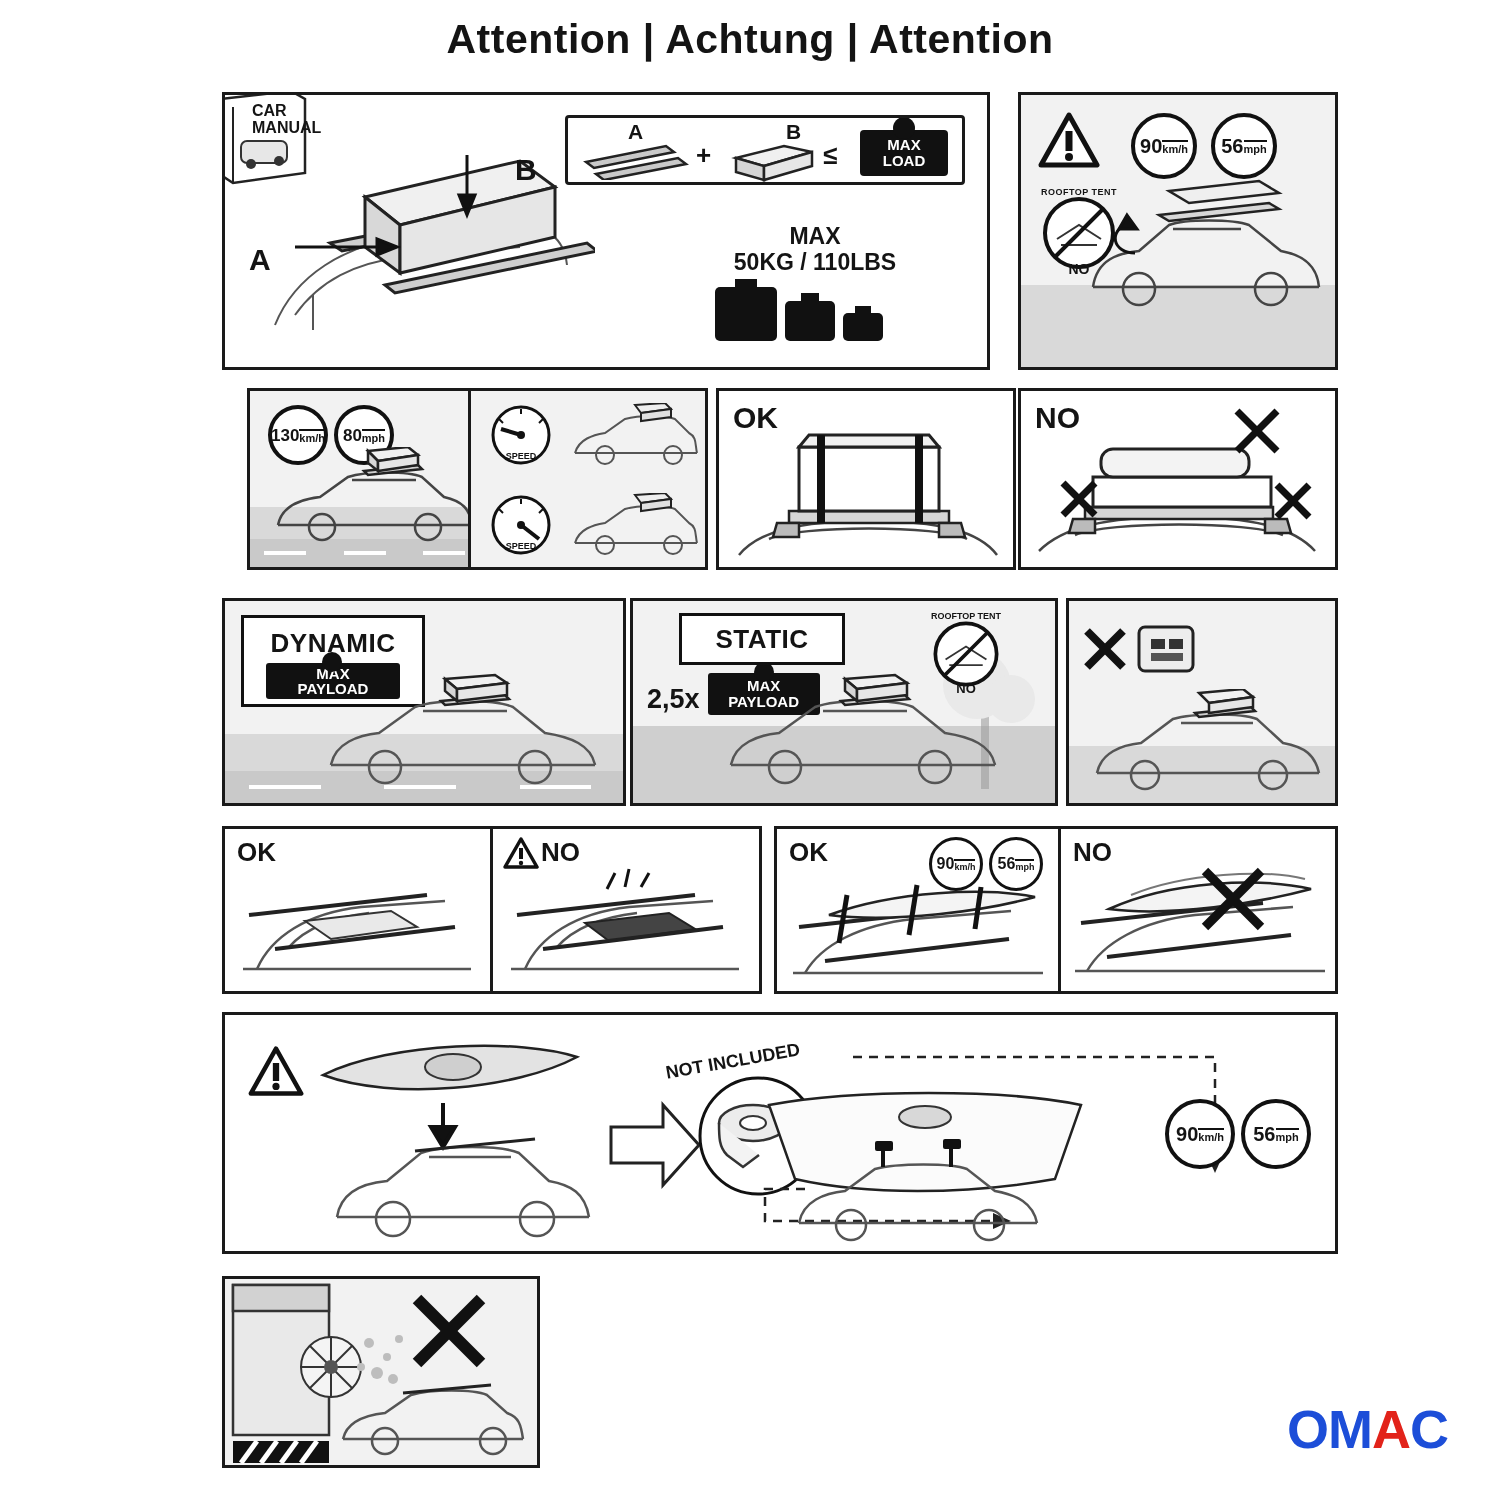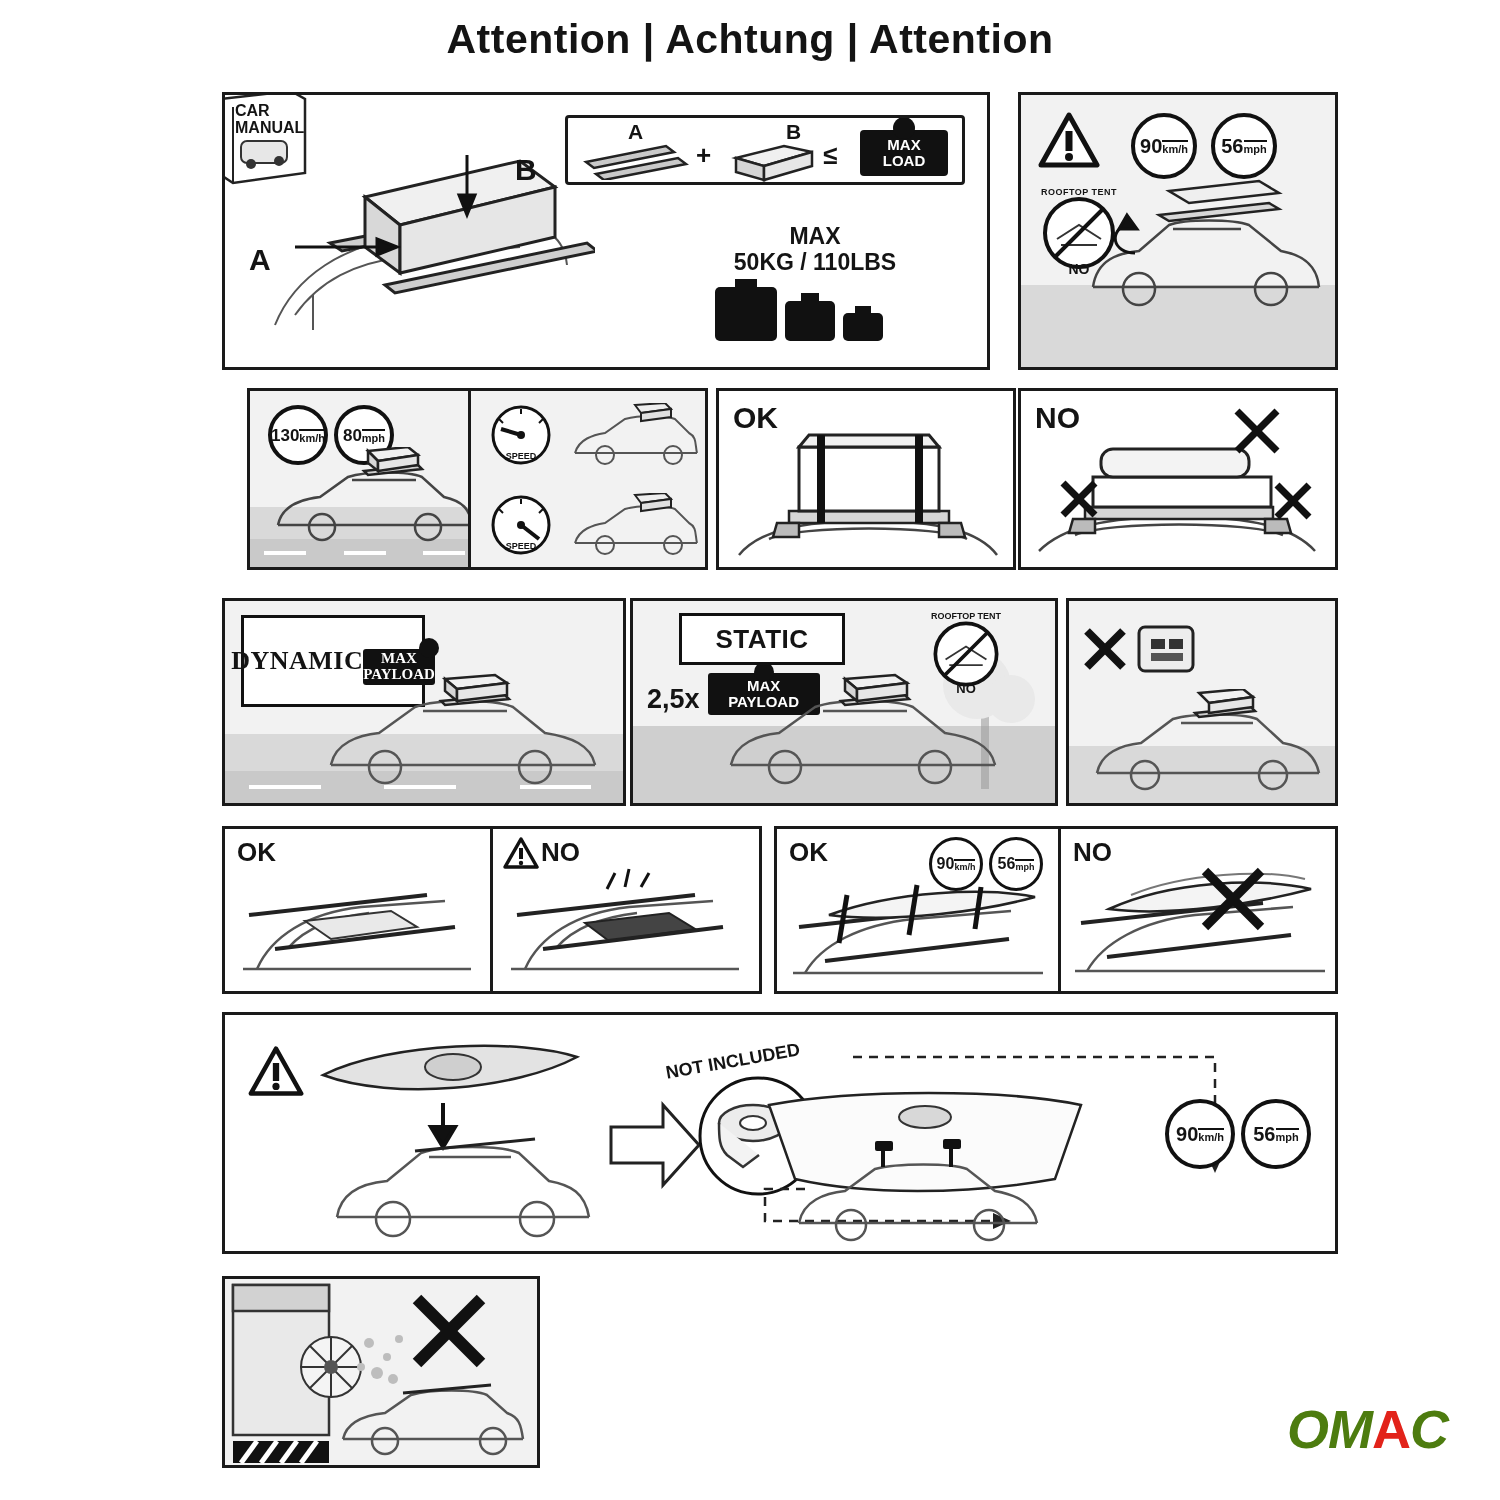--- a/index.html
+++ b/index.html
@@ -62,21 +62,21 @@
   .whitebox{
     position:absolute;background:#fff;border:3px solid #111;font-weight:bold;text-align:center;
     display:flex;align-items:center;justify-content:center;line-height:1.1;
   }
 
   .omac{
     position:absolute;right:52px;bottom:40px;
     font-size:54px;font-weight:bold;letter-spacing:-1px;
   }
   .omac .red{color:#e2231a;}
-  .omac .blk{color:#4d7c0f;font-style:italic;}
+  .omac .blk{color:#1d4ed8;}
 
   svg{display:block;}
 </style>
 </head>
 <body>
 
 <div class="page">
 
   <div class="title">Attention | Achtung | Attention</div>
 
@@ -114,21 +114,21 @@
       <div class="lbl" style="left:290px;top:58px;font-size:30px;">B</div>
       <div class="lbl" style="left:24px;top:148px;font-size:30px;">A</div>
 
       <svg width="100" height="110" viewBox="0 0 100 110" style="position:absolute;left:-12px;top:-8px;">
         <polygon points="8,12 78,4 92,12 92,86 20,96 8,88" fill="#fff" stroke="#222" stroke-width="2.5"></polygon>
         <line x1="20" y1="96" x2="20" y2="20" stroke="#222" stroke-width="2"></line>
         <rect x="28" y="54" width="46" height="22" rx="6" fill="#e7e7e7" stroke="#333" stroke-width="2"></rect>
         <circle cx="38" cy="77" r="5" fill="#333"></circle>
           <circle cx="66" cy="74" r="5" fill="#333"></circle>
       </svg>
-      <div style="position:absolute;left:10px;top:8px;font-size:16px;font-weight:bold;line-height:1.05;">
+      <div style="position:absolute;left:27px;top:8px;font-size:16px;font-weight:bold;line-height:1.05;">
         <span>CAR</span><br>
         <span>MANUAL</span>
       </div>
 
       <div class="panel" style="left:340px;top:20px;width:400px;height:70px;border-width:3px;border-radius:4px;">
         <svg width="110" height="40" viewBox="0 0 110 40" style="position:absolute;left:12px;top:22px;">
           <g stroke="#222" stroke-width="2.5" fill="#c9c9c9">
             <path d="M6 22 L86 6 L94 12 L14 28 Z"></path>
             <path d="M16 34 L98 18 L106 24 L24 40 Z"></path>
           </g>
@@ -350,21 +350,21 @@
 
   <div class="panel" style="left:222px;top:598px;width:404px;height:208px;">
     <div class="inner">
       <div class="sky"></div>
         <div class="ground"></div>
         <div class="road"></div>
       <div class="dash"></div>
         <div class="dash2"></div>
         <div class="dash3"></div>
 
-      <div class="whitebox" style="left:16px;top:14px;width:178px;height:86px;flex-direction:row;font-family:Liberation Serif, serif;">
+      <div class="whitebox" style="left:16px;top:14px;width:178px;height:86px;flex-direction:column;">
         <div style="font-size:26px;letter-spacing:.5px;">DYNAMIC</div>
         <div class="blackbox" style="position:relative;left:0;top:6px;width:134px;height:36px;color:#fff;font-size:15px;flex-direction:column;border-radius:3px;">
           <div style="position:absolute;top:-11px;left:56px;width:20px;height:20px;background:#111;border-radius:50%;"></div>
           <span>MAX</span>
           <span>PAYLOAD</span>
         </div>
       </div>
 
       <svg width="290" height="120" viewBox="0 0 290 120" style="position:absolute;left:94px;top:72px;">
         <g fill="none" stroke="#555" stroke-width="2.5">

